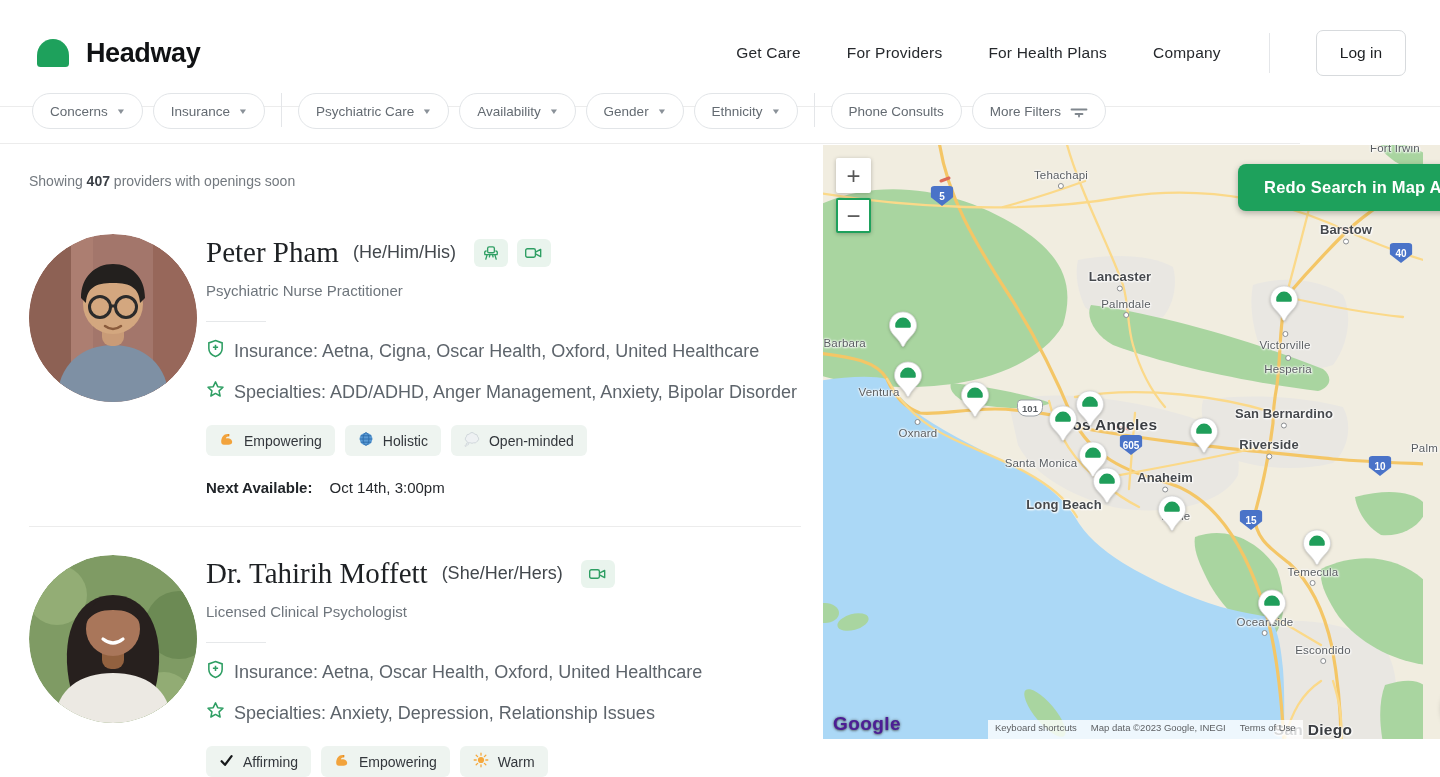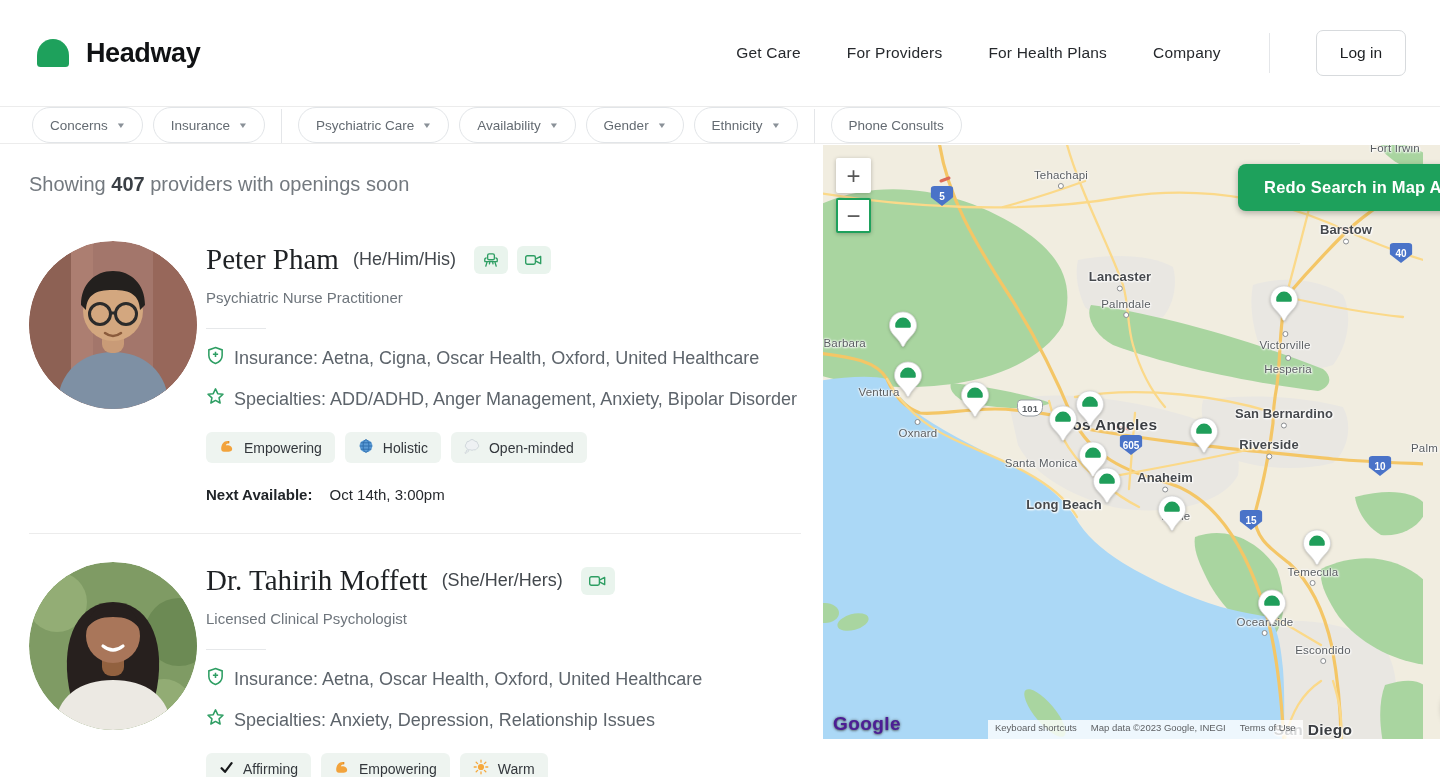--- a/index.html
+++ b/index.html
@@ -13,32 +13,32 @@
   .brand { display:flex; align-items:center; gap:14px; cursor:pointer; }
   .brand-word { font-size:27px; font-weight:700; color:#101214; letter-spacing:-0.4px; }
   .nav { margin-left:auto; display:flex; align-items:center; gap:46px; }
   .nav a { font-size:15.5px; color:#26292d; text-decoration:none; letter-spacing:.2px; }
   .nav-divider { width:1px; height:40px; background:#e4e6e9; margin-left:2px; }
   .login-btn { font-size:15.5px; color:#1c1f22; background:#fff; border:1px solid #d7dadd;
     border-radius:7px; padding:13px 23px; cursor:pointer; }
 
   
   .filterbar { position:absolute; left:0; top:93px; width:1300px; height:51px;
-    border-bottom:1px solid #ececec; display:flex; align-items:flex-end; padding:0 32px; gap:10px; }
+    border-bottom:1px solid #ececec; display:flex; align-items:flex-start; padding:0 32px; gap:10px; }
   .pill { display:inline-flex; align-items:center; gap:9px; height:36px; padding:0 17px;
     border:1px solid #e2e5e8; border-radius:18px; background:#fff; font-size:13.5px;
     color:#646b72; cursor:pointer; white-space:nowrap; }
   .caret { font-size:8px; color:#8a9198; transform:scaleX(1.3); }
   .vdiv { width:1px; height:34px; background:#e4e6e9; margin:0 6px; }
   .filter-icon svg { display:block; }
 
   
   .results { position:absolute; left:0; top:144px; width:823px; height:633px;
     padding:29px 22px 0 29px; overflow:hidden; }
-  .summary { font-size:20px; color:#73797f; }
+  .summary { font-size:14px; color:#73797f; }
   .summary b { color:#3a3f45; font-weight:700; }
   .card { display:flex; margin-top:45px; }
   .card.second { margin-top:28px; }
   .avatar { width:168px; height:168px; border-radius:50%; overflow:hidden; flex:0 0 auto; cursor:pointer; }
   .card-body { margin-left:9px; padding-top:2px; }
   .name-row { display:flex; align-items:center; gap:14px; }
   .pname { font-family:"Liberation Serif","DejaVu Serif",serif; font-weight:400;
     font-size:29px; color:#1e2124; cursor:pointer; }
   .pronouns { font-size:18px; color:#42474c; }
   .session-icons { display:flex; gap:9px; margin-left:4px; }
@@ -139,20 +139,32 @@
       <span>Gender</span>
         <span class="caret">▼</span>
       </button>
     <button class="pill">
       <span>Ethnicity</span>
         <span class="caret">▼</span>
       </button>
     <span class="vdiv"></span>
     <button class="pill">
       <span>Phone Consults</span>
+      </button>
+    <button class="pill">
+      <span>More Filters</span>
+      <span class="filter-icon">
+        <svg width="18" height="13" viewBox="0 0 18 13">
+            <g stroke="#80878e" stroke-width="1.8" stroke-linecap="round">
+              <path d="M1.5 4.5h15"></path>
+              <path d="M5.5 9h7"></path>
+              <path d="M9 9v2.5"></path>
+            </g>
+          </svg>
+      </span>
       </button>
   </div>
 
   <section class="results">
     <p class="summary"><span>Showing </span><b>407</b><span> providers with openings soon</span></p>
 
     <article class="card">
       <div class="avatar">
         <svg viewBox="0 0 168 168" width="168" height="168">
           <defs>

